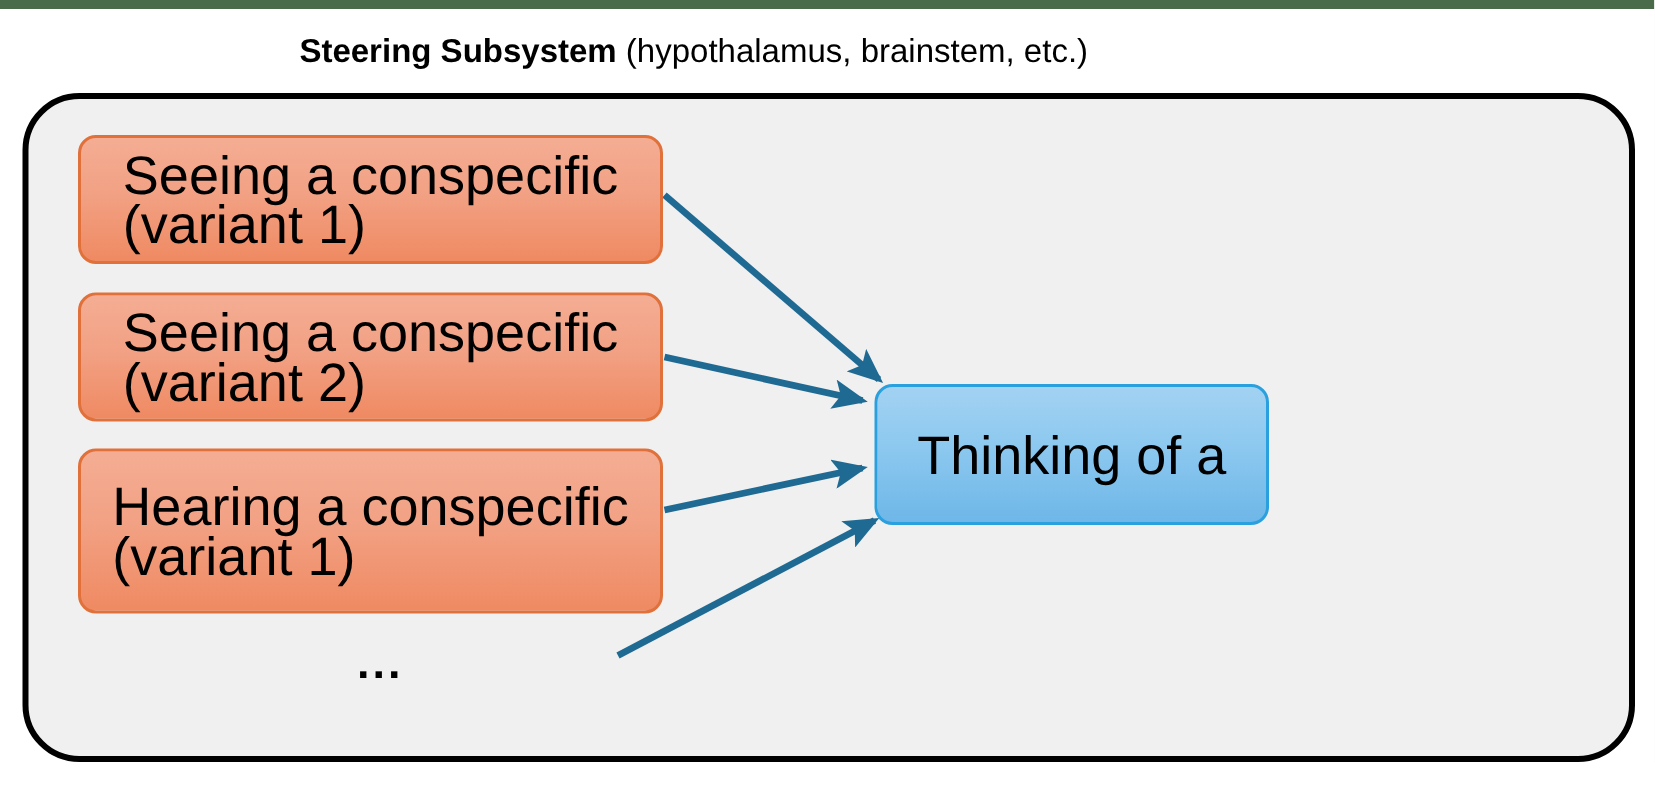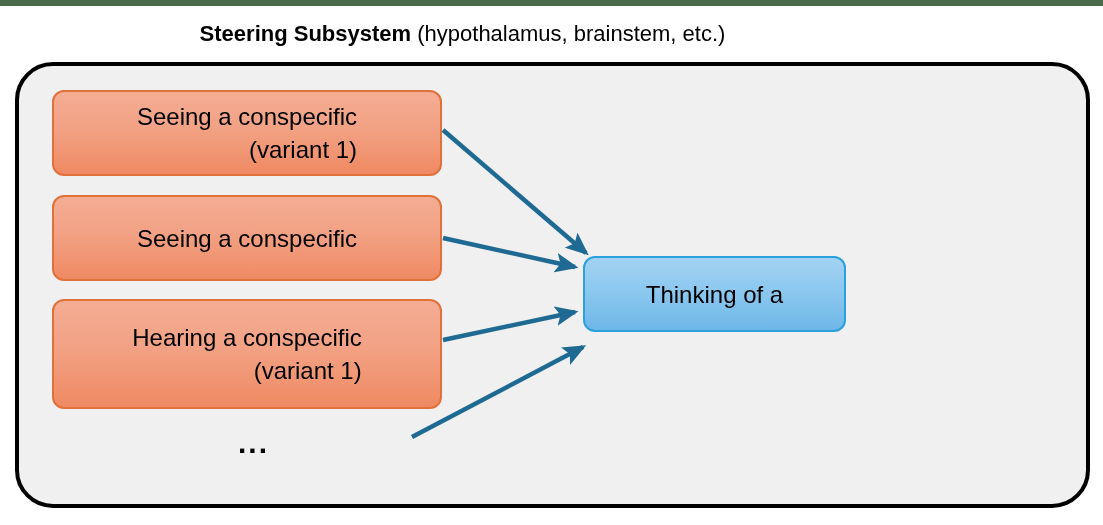--- a/index.html
+++ b/index.html
@@ -52,23 +52,23 @@
     background: #f0f0f0;
     border: 4px solid #000000;
     border-radius: 38px;
   }
   .node {
     position: absolute;
     box-sizing: border-box;
     display: flex;
     align-items: center;
     justify-content: center;
-    text-align: right;
+    text-align: left;
     color: #000000;
-    font-size: 24px;
+    font-size: 36px;
     line-height: 33px;
     z-index: 3;
   }
   .node-orange {
     background: linear-gradient(180deg, #f4ad93 0%, #f2a184 45%, #ef8a62 100%);
     border: 2px solid #e0713b;
     border-radius: 12px;
   }
   .node-blue {
     background: linear-gradient(180deg, #a3d2f2 0%, #8cc8ef 45%, #6eb7e8 100%);
@@ -122,31 +122,32 @@
   <div class="node node-orange" style="left:52px; top:90px; width:390px; height:86px;">
     <div>
       <span>Seeing a conspecific</span><br>
       <span>(variant 1)</span>
     </div>
   </div>
 
   <div class="node node-orange" style="left:52px; top:195px; width:390px; height:86px;">
     <div>
       <span>Seeing a conspecific</span><br>
+      <span>(variant 2)</span>
     </div>
   </div>
 
   <div class="node node-orange" style="left:52px; top:299px; width:390px; height:110px;">
     <div>
       <span>Hearing a conspecific</span><br>
       <span>(variant 1)</span>
     </div>
   </div>
 
   <div class="ellipsis" style="left:238px; top:428px;">...</div>
 
-  <div class="node node-blue" style="left:583px; top:256px; width:263px; height:76px;">
+  <div class="node node-blue" style="left:583px; top:256px; width:263px; height:94px;">
     <div>
       <span>Thinking of a</span><br>
     </div>
   </div>
 
 </div>
 
 </body></html>

